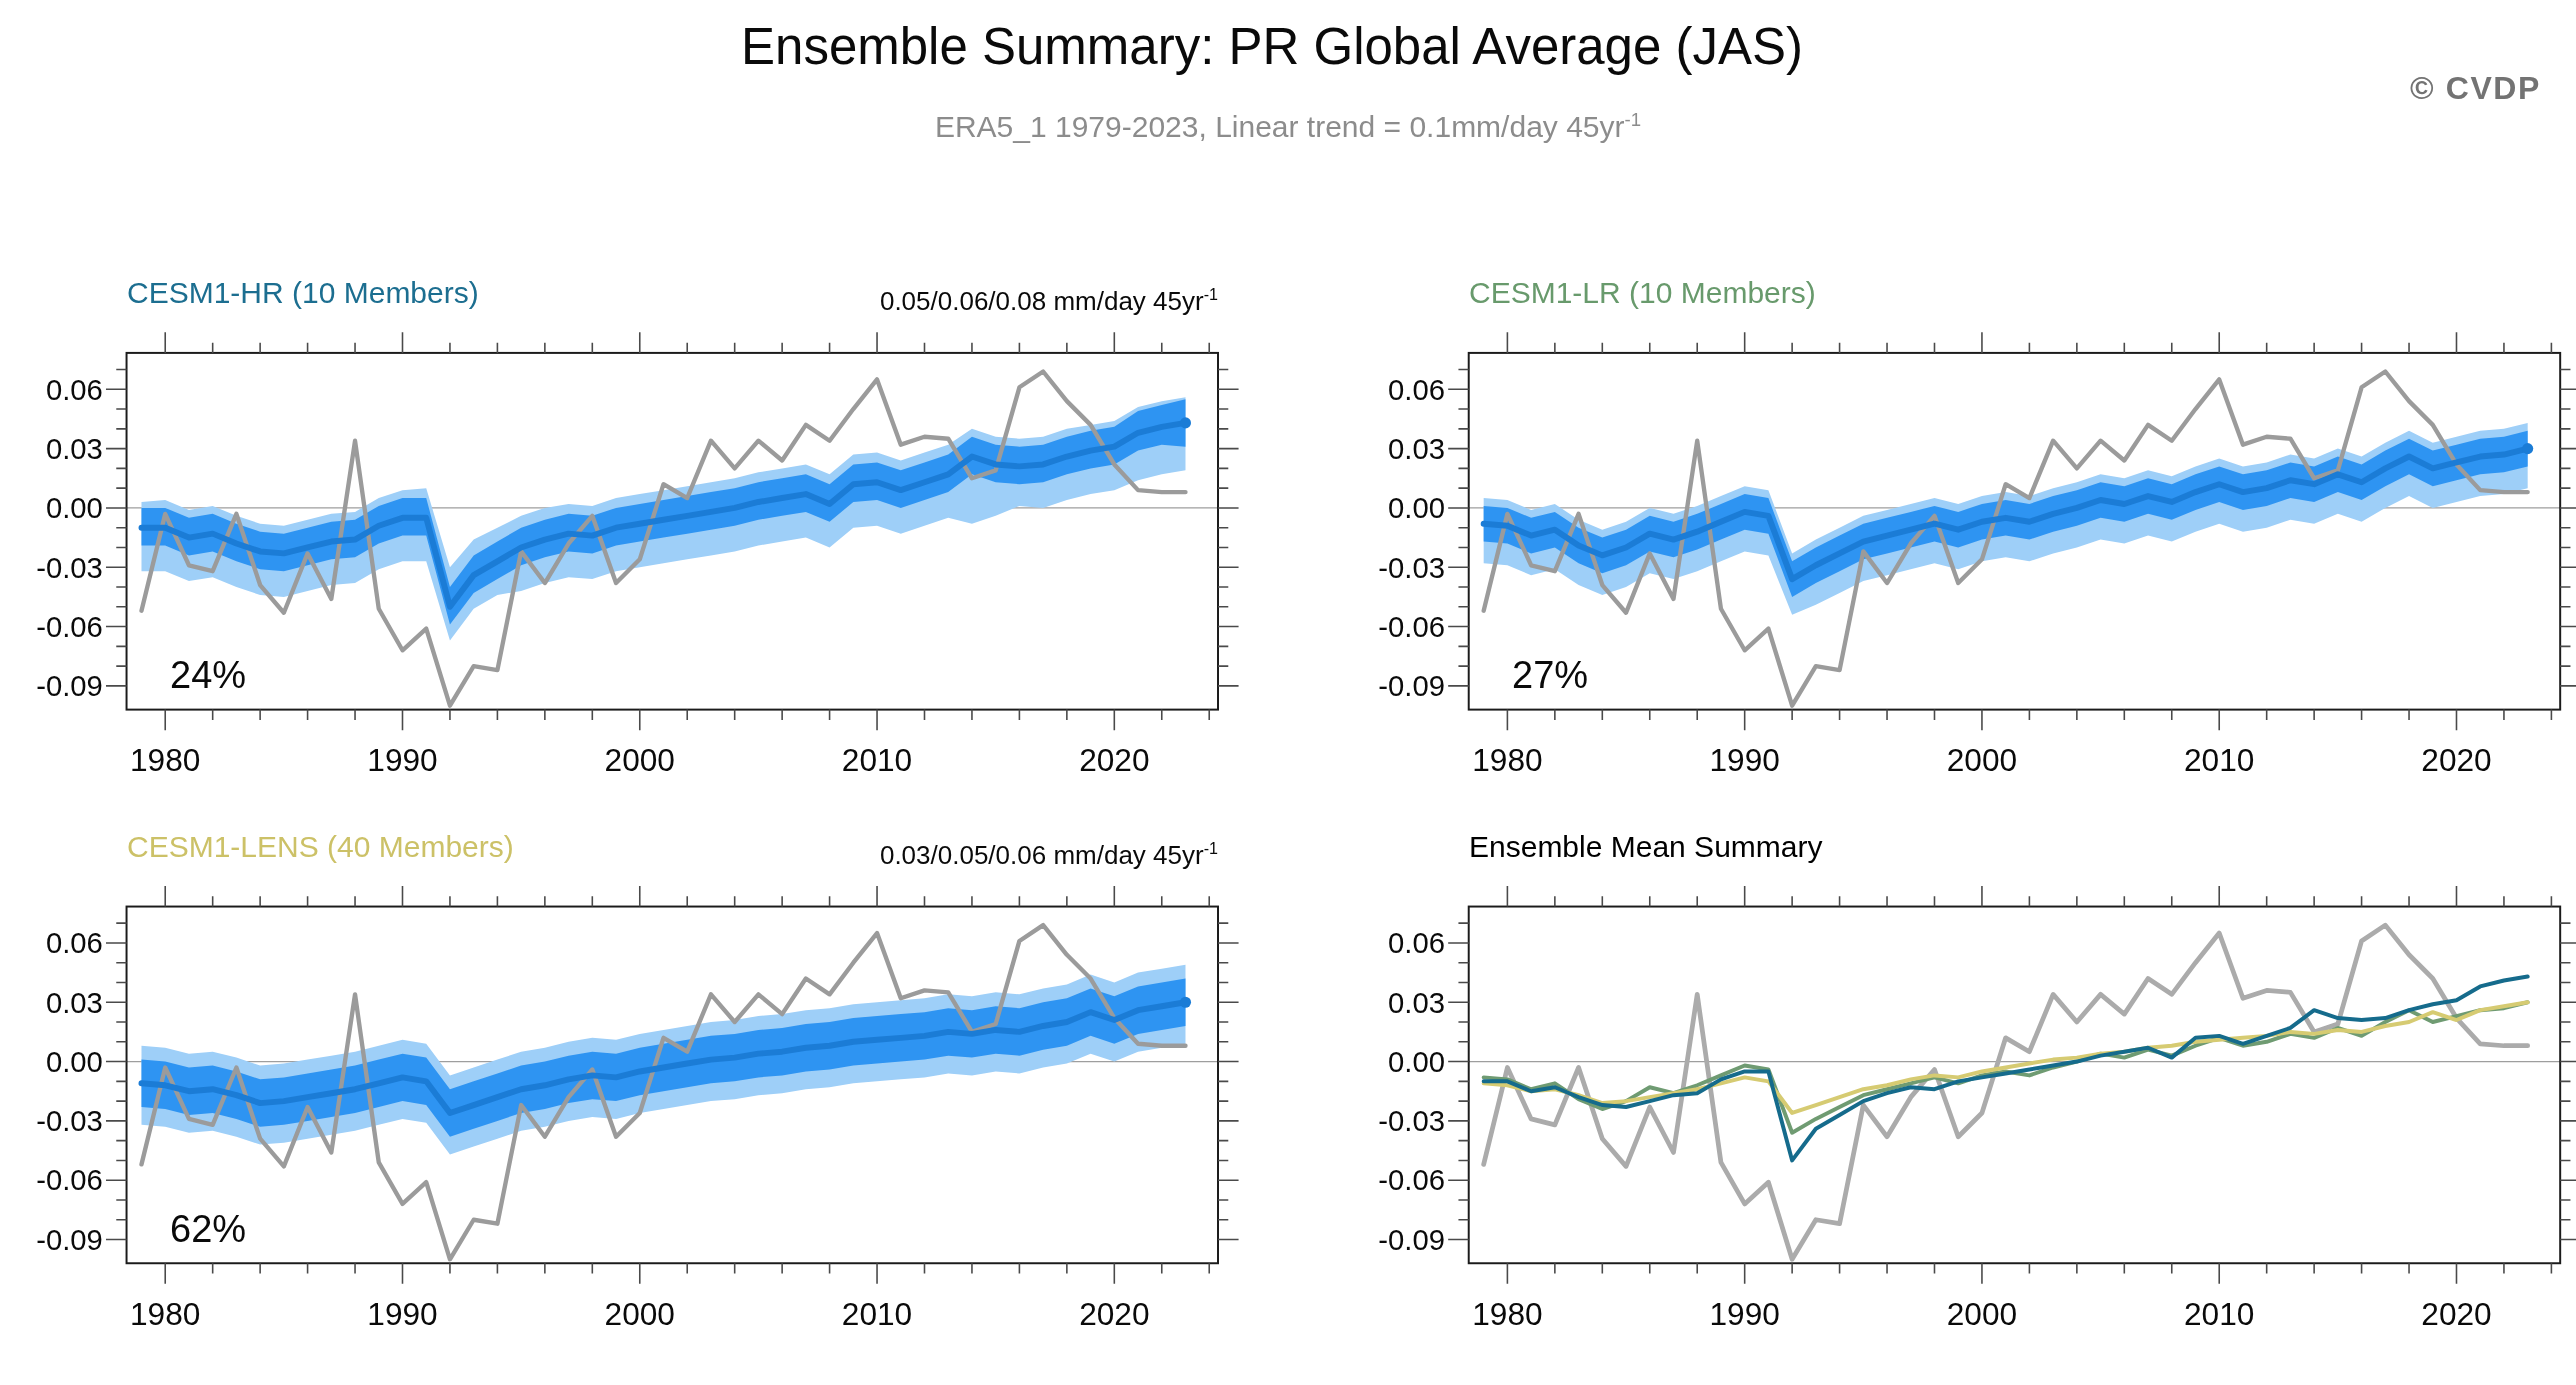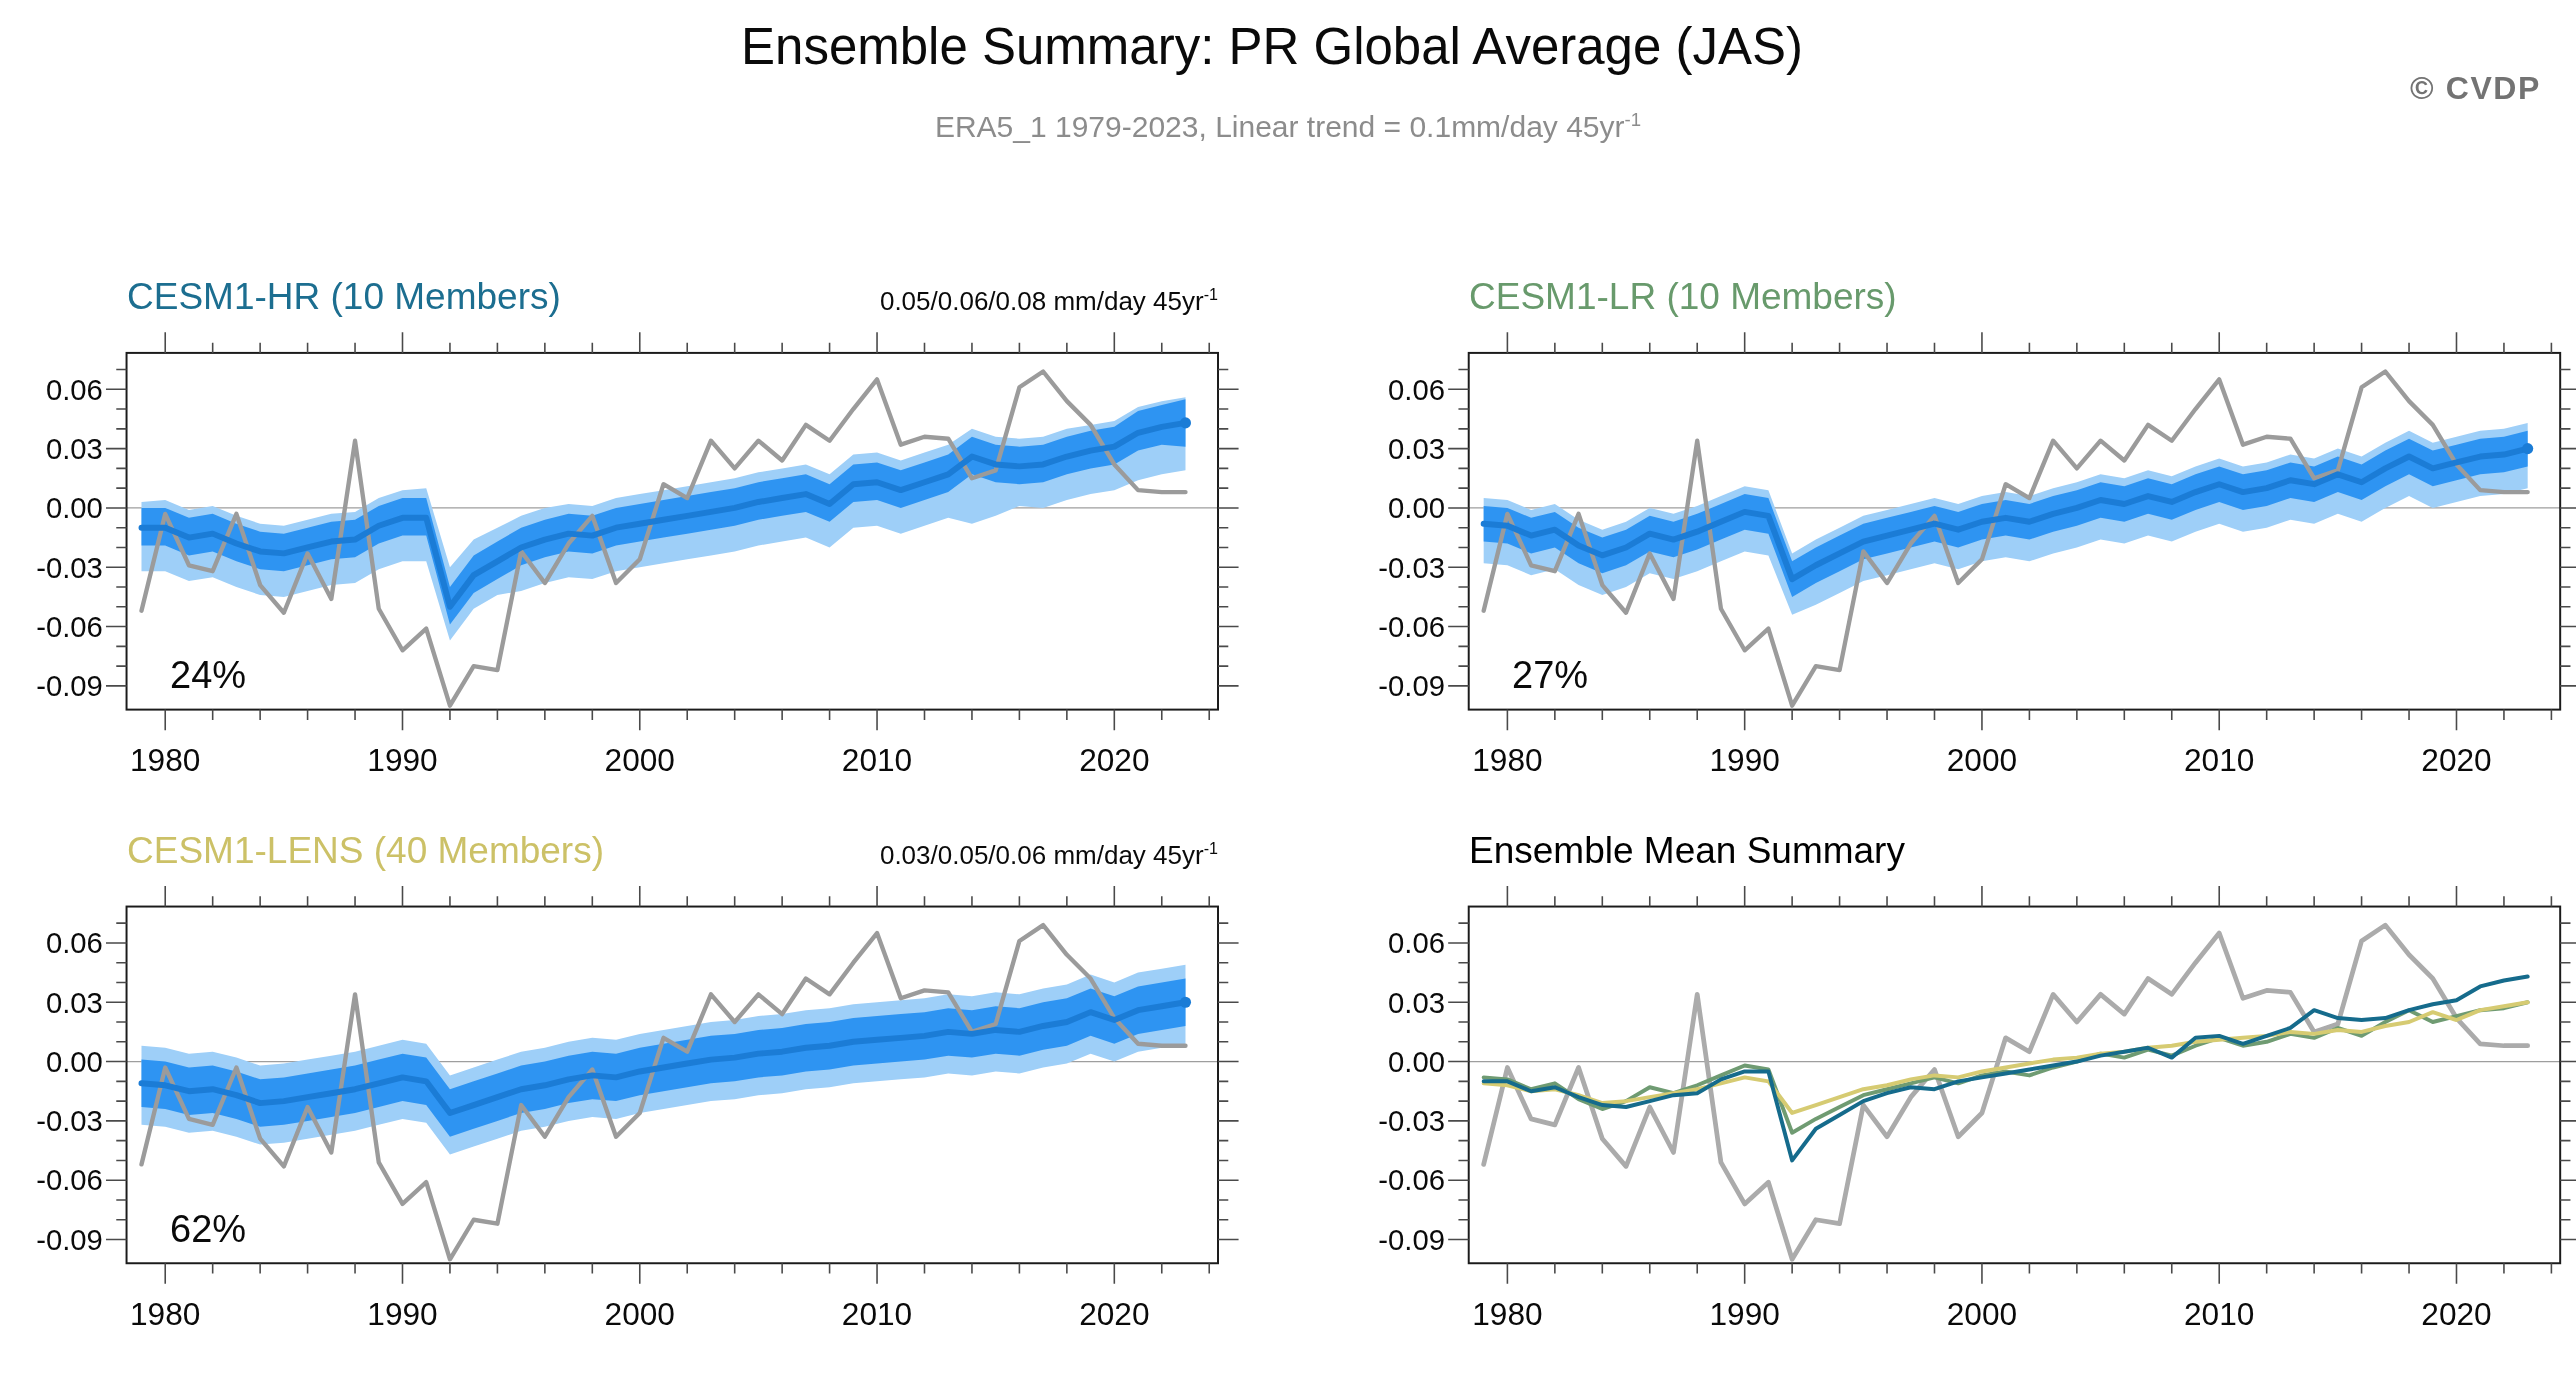--- a/index.html
+++ b/index.html
@@ -1,27 +1,27 @@
 <!DOCTYPE html>
 <html style="font-size:12.7px"><head>
 <meta charset="utf-8">
 <style>
   html,body{margin:0;padding:0;background:#ffffff;}
   body{width:2576px;height:1386px;position:relative;overflow:hidden;
        font-family:"Liberation Sans","DejaVu Sans",sans-serif;color:#111;}
   .stage{position:absolute;inset:0;}
   #chart-svg{position:absolute;left:0;top:0;}
-  .page-title{position:absolute;left:8px;top:17.4px;width:2528px;text-align:center;
-              font-size:51px;letter-spacing:0;color:#0a0a0a;}
+  .page-title{position:absolute;left:0;top:17.4px;width:2528px;text-align:center;
+              font-size:51px;letter-spacing:0;color:#0a0a0a;padding-left:8px;}
   .page-subtitle{position:absolute;left:0;top:109px;width:2576px;text-align:center;
                  font-size:30px;color:#8c8c8c;}
   .page-subtitle sup,.panel-trend sup{font-size:0.62em;}
   .watermark{position:absolute;top:70px;right:35px;font-size:32px;font-weight:bold;
              color:#737373;letter-spacing:1.6px;}
-  .panel-title{position:absolute;font-size:37px;line-height:1;}
+  .panel-title{position:absolute;font-size:30px;line-height:1;}
   .pt0{left:127px;top:278px;color:#1C6E90;}
   .pt1{left:1469px;top:278px;color:#689A6C;}
   .pt2{left:127px;top:832px;color:#CCC167;}
   .pt3{left:1469px;top:832px;color:#000000;}
   .panel-trend{position:absolute;width:1091px;text-align:right;font-size:26px;
                line-height:1;color:#0a0a0a;}
   .tr0{left:127px;top:286px;}
   .tr1{left:1469px;top:286px;}
   .tr2{left:127px;top:840px;}
   .corner-label{position:absolute;font-size:38px;color:#0a0a0a;line-height:1;}

